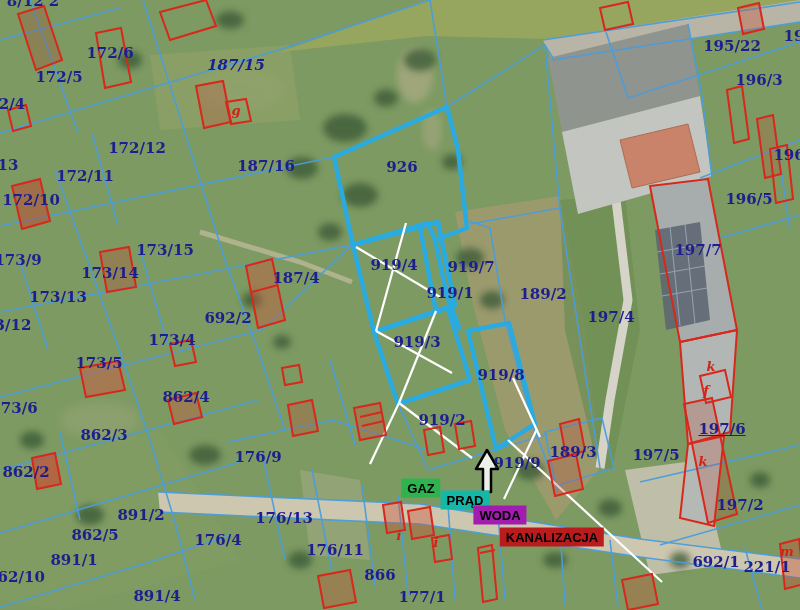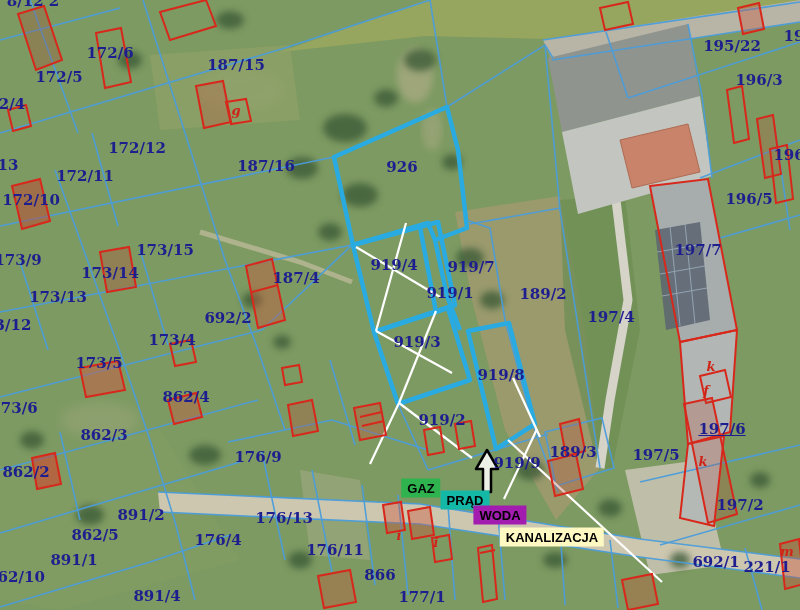--- a/index.html
+++ b/index.html
@@ -221,21 +221,21 @@
     </g>
 
     <path d="M483,492 L483,469 L476,469 L487,450 L498,469 L491,469 L491,492 Z" fill="rgba(255,255,255,0.85)" stroke="#000" stroke-width="2.5" stroke-linejoin="round"></path>
   </svg>
 
   <div class="layer" id="parcel-layer">
       <div class="parcel" style="left: 33px; top: 1px;">8/12 2</div>
       <div class="parcel" style="left: 110px; top: 53px;">172/6</div>
       <div class="parcel" style="left: 59px; top: 77px;">172/5</div>
       <div class="parcel" style="left: 12px; top: 104px;">2/4</div>
-      <div class="parcel" style="left: 236px; top: 65px;">187/15</div>
+      <div class="parcel" style="left: 236px; top: 65px; font-style: italic;">187/15</div>
       <div class="parcel" style="left: 137px; top: 148px;">172/12</div>
       <div class="parcel" style="left: 85px; top: 176px;">172/11</div>
       <div class="parcel" style="left: 8px; top: 165px;">13</div>
       <div class="parcel" style="left: 31px; top: 200px;">172/10</div>
       <div class="parcel" style="left: 266px; top: 166px;">187/16</div>
       <div class="parcel" style="left: 18px; top: 260px;">173/9</div>
       <div class="parcel" style="left: 165px; top: 250px;">173/15</div>
       <div class="parcel" style="left: 110px; top: 273px;">173/14</div>
       <div class="parcel" style="left: 58px; top: 297px;">173/13</div>
       <div class="parcel" style="left: 13px; top: 325px;">3/12</div>
@@ -290,16 +290,16 @@
       <div class="bletter" style="left: 703px; top: 461px;">k</div>
       <div class="bletter" style="left: 787px; top: 551px;">m</div>
       <div class="bletter" style="left: 399px; top: 535px;">i</div>
       <div class="bletter" style="left: 436px; top: 542px;">i</div>
     </div>
 
   <div class="layer" id="utility-layer">
       <div class="utility" style="background: rgb(46, 179, 78); left: 421px; top: 488px;">GAZ</div>
       <div class="utility" style="background: #14b8a6; left: 465px; top: 500px;">PRĄD</div>
       <div class="utility" style="background: #a21caf; left: 500px; top: 515px;">WODA</div>
-      <div class="utility" style="background: #fef9c3; left: 552px; top: 537px;">KANALIZACJA</div>
+      <div class="utility" style="background: #b91c1c; left: 552px; top: 537px;">KANALIZACJA</div>
     </div>
 
 </div>
 
 </body></html>

